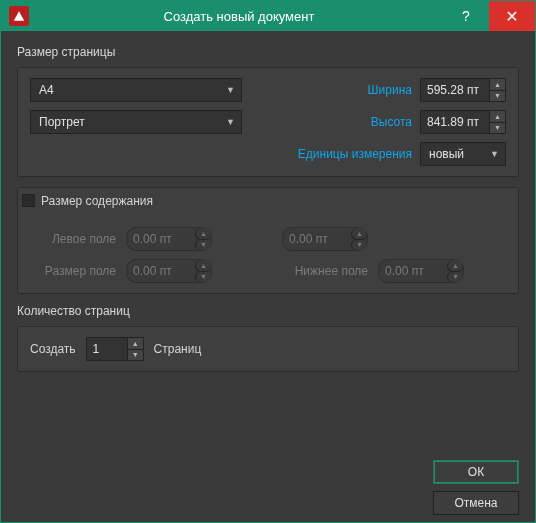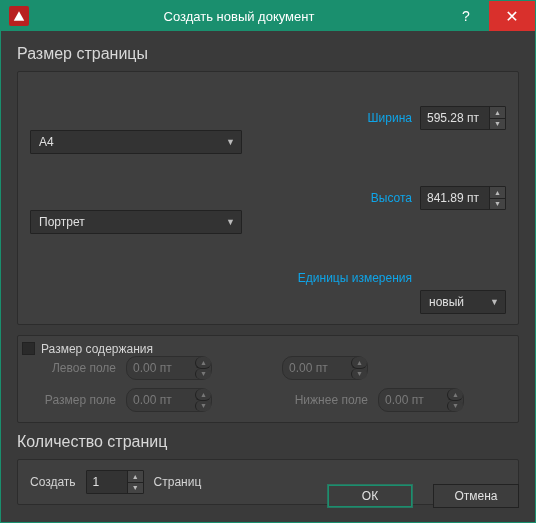--- a/index.html
+++ b/index.html
@@ -6,49 +6,49 @@
   body { background: #1a8f6e; width: 536px; height: 523px; overflow: hidden; }
   .window { background: #1a8f6e; width: 536px; height: 459px; padding: 1px; }
   .titlebar { height: 30px; background: #1a8f6e; display: flex; align-items: center; color: #fff; font-size: 13px; }
   .titlebar .app-icon { width: 20px; height: 20px; margin: 0 6px 0 8px; background: #b82020; border-radius: 2px; display:flex; align-items:center; justify-content:center;}
   .titlebar .app-icon svg { width:14px; height:14px; }
   .titlebar .title { flex: 1; text-align: center; padding-right: 0; }
   .titlebar .sysbtns { display:flex; }
   .titlebar .sysbtn { width: 46px; height: 30px; display:flex; align-items:center; justify-content:center; color:#fff; font-size:14px; }
   .titlebar .sysbtn.close { background: #d9302c; font-size: 16px; }
   .body { background: #3a3a3a; height: 491px; color: #d4d4d4; font-size: 12px; position: relative; padding: 14px 16px; }
-  .section-label { color: #d8d8d8; font-size: 16px; margin-bottom: 8px; }
+  .section-label { color: #d8d8d8; font-size: 12px; margin-bottom: 8px; }
   .panel { border: 1px solid #2c2c2c; background: #3f3f3f; padding: 10px 12px; border-radius: 2px; margin-bottom: 10px; position:relative; }
   .combo, .spin, .spin-disabled {
     background: #333333; border: 1px solid #222; color: #e0e0e0; height: 24px;
     display: flex; align-items: center; position: relative; font-size: 12px; border-radius:1px;
   }
-  .combo { padding: 0 24px 0 8px; margin-top: 48px; }
+  .combo { padding: 0 24px 0 8px; }
   .combo.wide { width: 212px; }
   .combo.narrow { width: 86px; }
   .combo .chev { position:absolute; right:6px; top:50%; transform:translateY(-50%); color:#bbb; font-size:9px; }
   .spin { width: 86px; padding: 0 18px 0 6px; }
   .spin .arrows { position:absolute; right:0; top:0; bottom:0; width:16px; display:flex; flex-direction:column; }
   .spin .arrows div { flex:1; display:flex; align-items:center; justify-content:center; background:#444; color:#bbb; font-size:7px; border-left:1px solid #222;}
   .spin .arrows div:first-child { border-bottom:1px solid #222; }
   .spin.disabled, .spin.disabled .arrows div { background:#3a3a3a; color:#777;border-radius:10px; }
   .spin.disabled { border-color:#2e2e2e; }
   .lbl-dim { color: #7a7a7a; }
   .page-size-grid { display:flex; flex-direction:column; gap:8px; }
   .psrow { display:flex; align-items:center; }
   .psrow .left { width: 220px; }
   .psrow .grow { flex:1; }
   .psrow .r-label { width: 120px; text-align:right; padding-right:8px; color:#0ea5e9;}
   .margins { display:flex; gap:28px; }
-  .margins .col { flex:1; display:flex; flex-direction:column; gap:8px;}
+  .margins .col { flex:1; display:flex; flex-direction:column; gap:8px;margin-top:8px;}
   .margins .mrow { display:flex; align-items:center; }
   .margins .mlbl { width:96px; text-align:right; padding-right:10px; }
   .checkbox { width:13px; height:13px; border:1px solid #222; background:#2a2a2a; display:inline-block; margin-right:6px; vertical-align:middle;}
-  .content-header { display:flex; margin-left:-8px; margin-top:-4px; margin-bottom:0;}
-  .footer { position:absolute; bottom:14px; right:16px; display:flex; gap:20px; }
+  .content-header { display:flex; margin-left:-8px; margin-top:-4px; margin-bottom:11px;}
+  .footer { position:absolute; bottom:7px; right:16px; display:flex; gap:7px;flex-direction:column; }
   .btn { height:24px; min-width:86px; background:#3d3d3d; border:1px solid #222; color:#e0e0e0; font-size:12px; display:flex; align-items:center; justify-content:center; }
   .btn.primary { border:1px solid #2a7560; box-shadow: 0 0 0 1px #1a8f6e inset; }
   .count-row { display:flex; align-items:center; gap:10px; }
   .spin.small { width:58px; }
 </style>
 </head>
 <body>
 
 <div class="window">
   <div class="titlebar">

